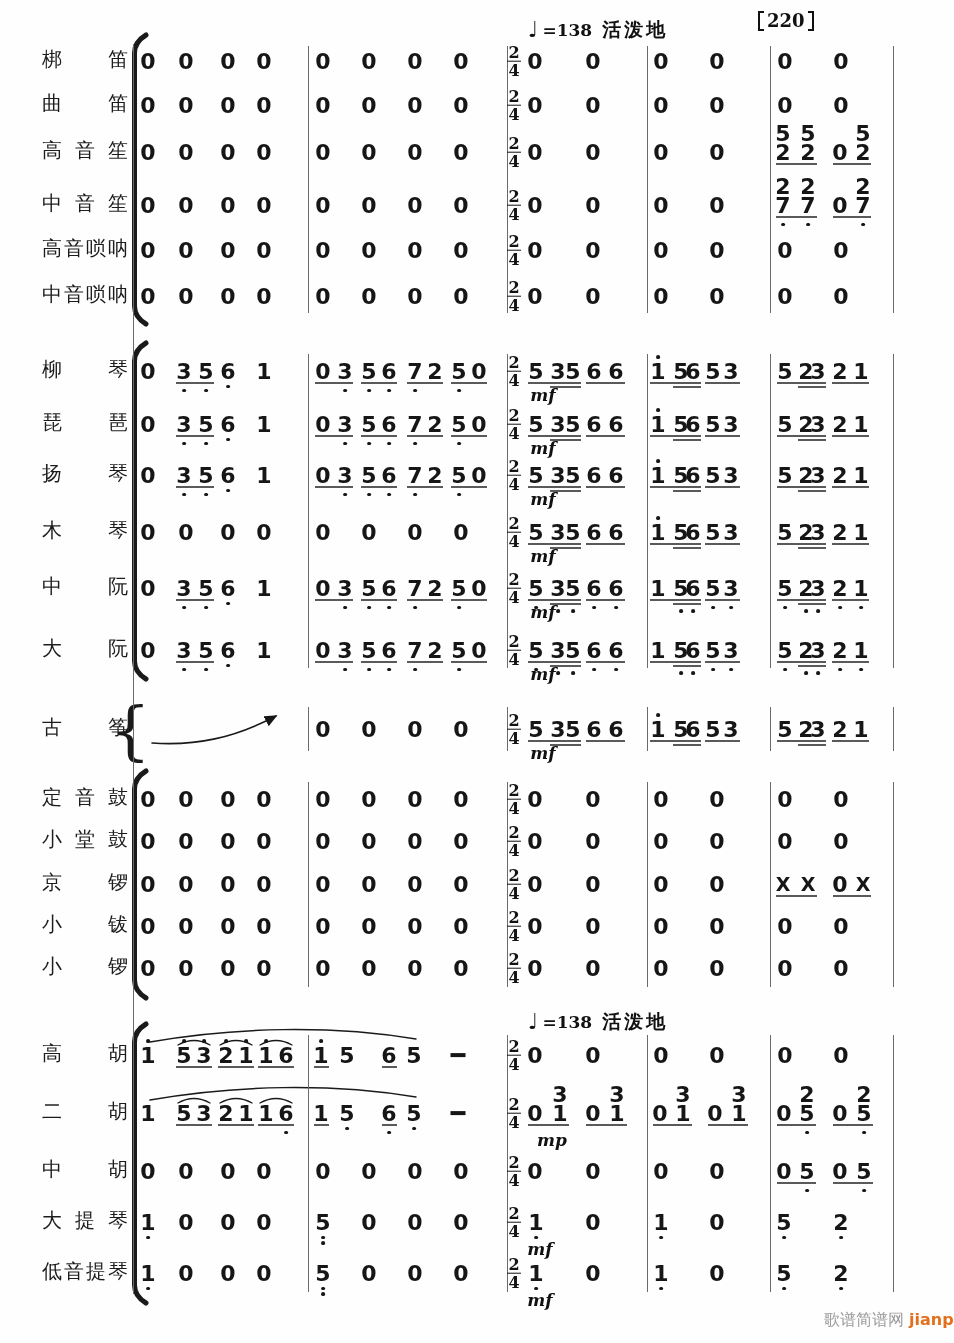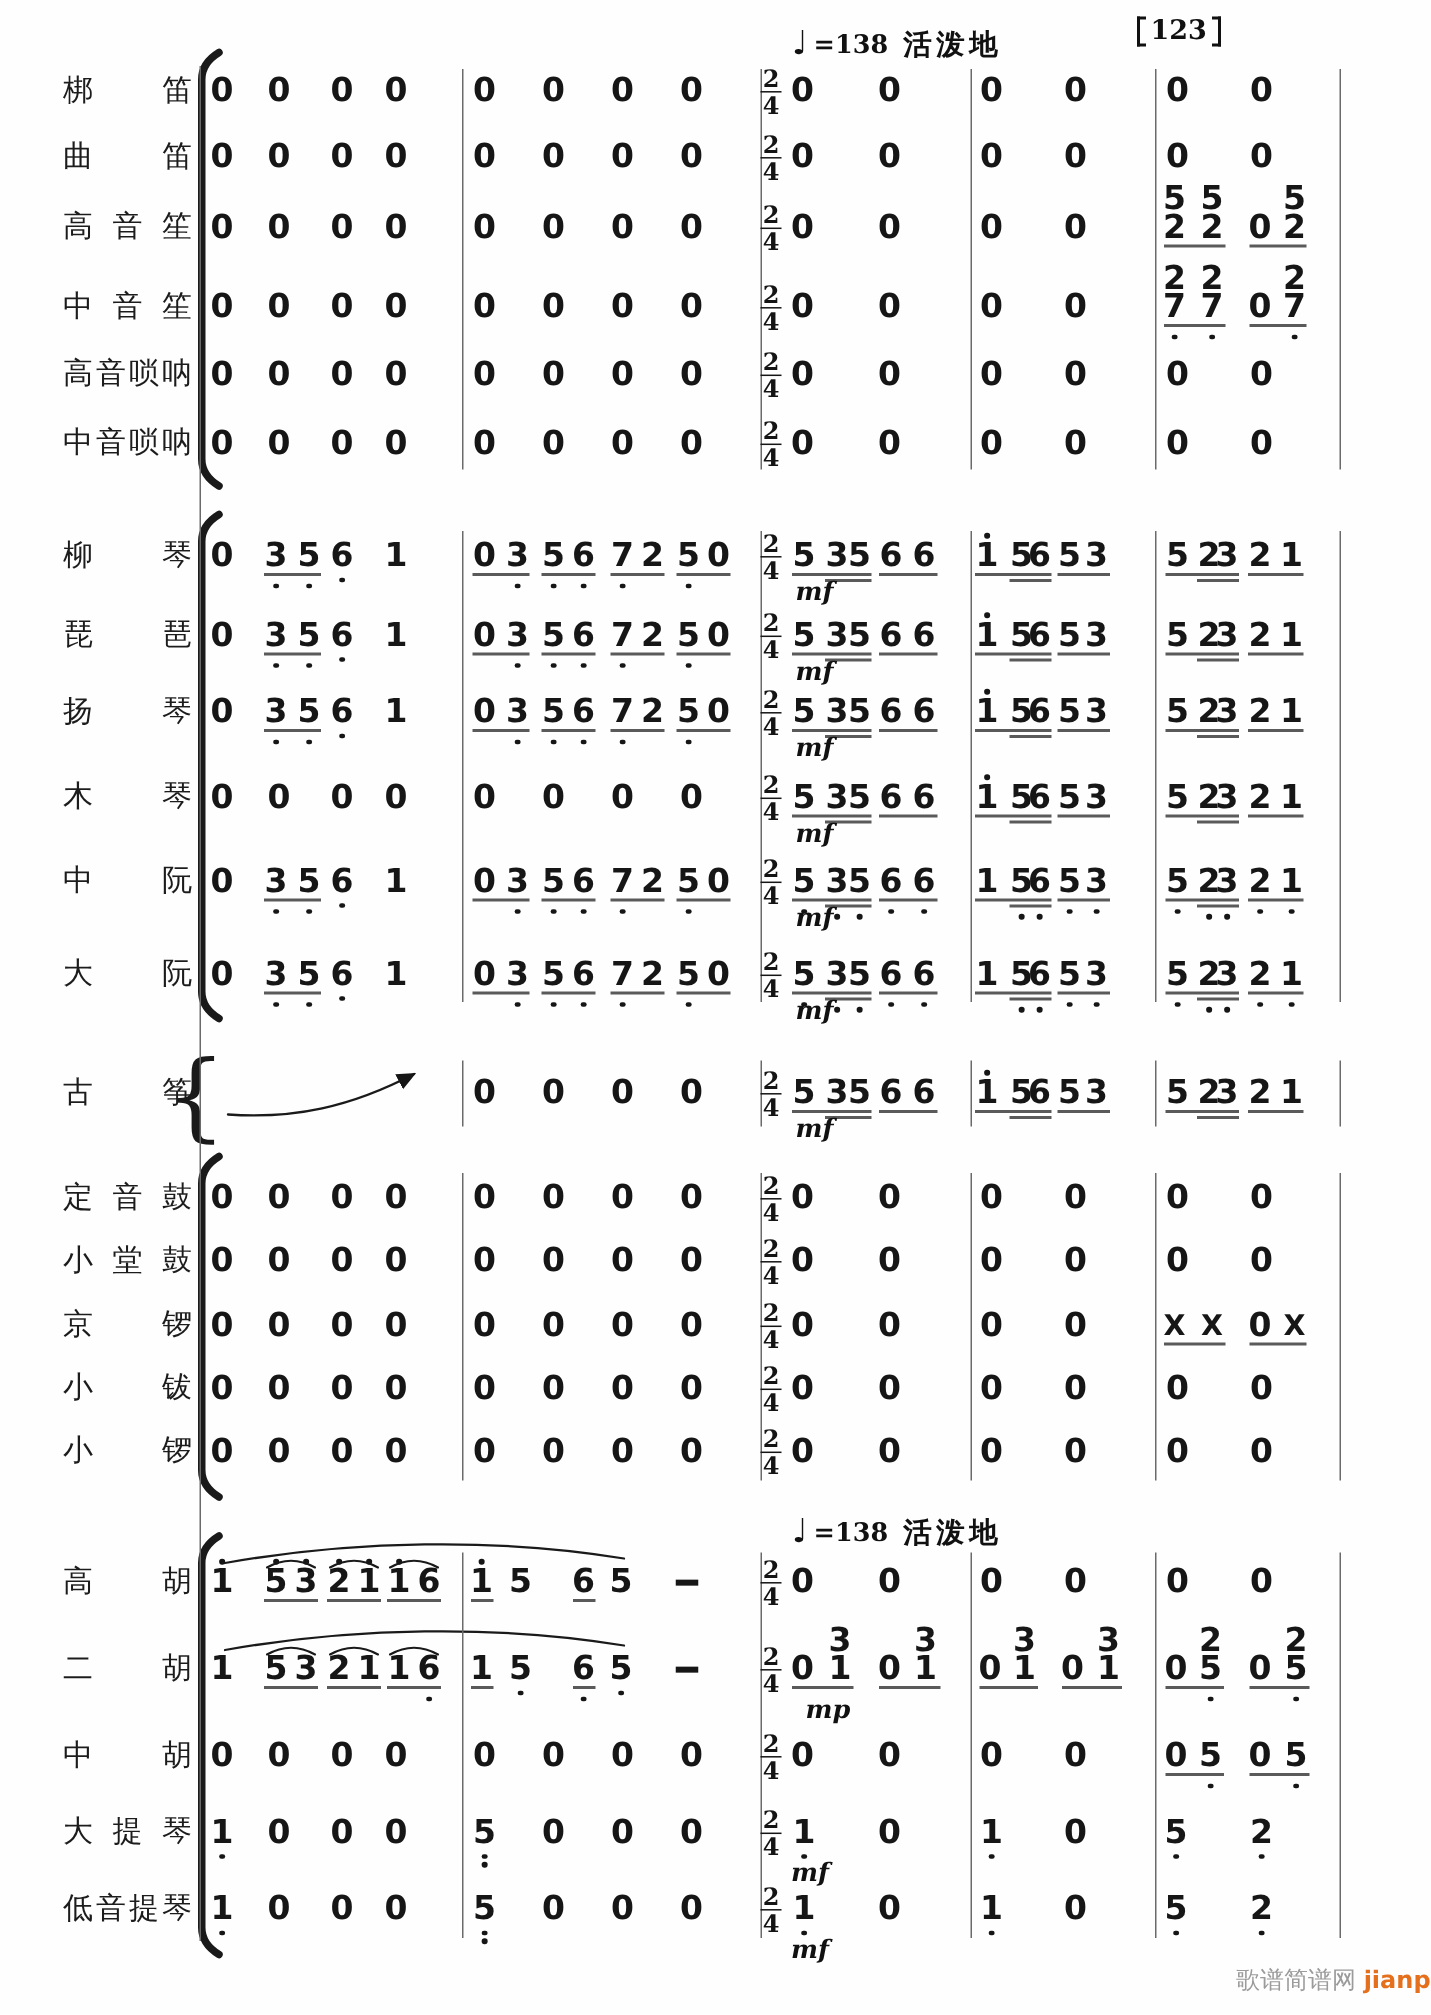--- a/index.html
+++ b/index.html
@@ -58,21 +58,21 @@
     </svg>
 
   <div class="tempo" id="tempo-top" style="left: 528px; top: 17px;">
     <span class="tnote">♩</span>
       <span class="tbpm">=138</span>
       <span class="texp">活泼地</span>
   </div>
 
   <div class="rehearsal" id="rehearsal" style="left: 758px; top: 10px;">
     <span class="tb tbl"></span>
-    <span class="num">123</span>
+    <span class="num">220</span>
     <span class="tb tbr"></span>
   </div>
 
   <div class="tempo" id="tempo-mid" style="left: 528px; top: 1009px;">
     <span class="tnote">♩</span>
       <span class="tbpm">=138</span>
       <span class="texp">活泼地</span>
   </div>
 
   <div class="watermark" id="watermark" style="left: 824px; top: 1310px;">

